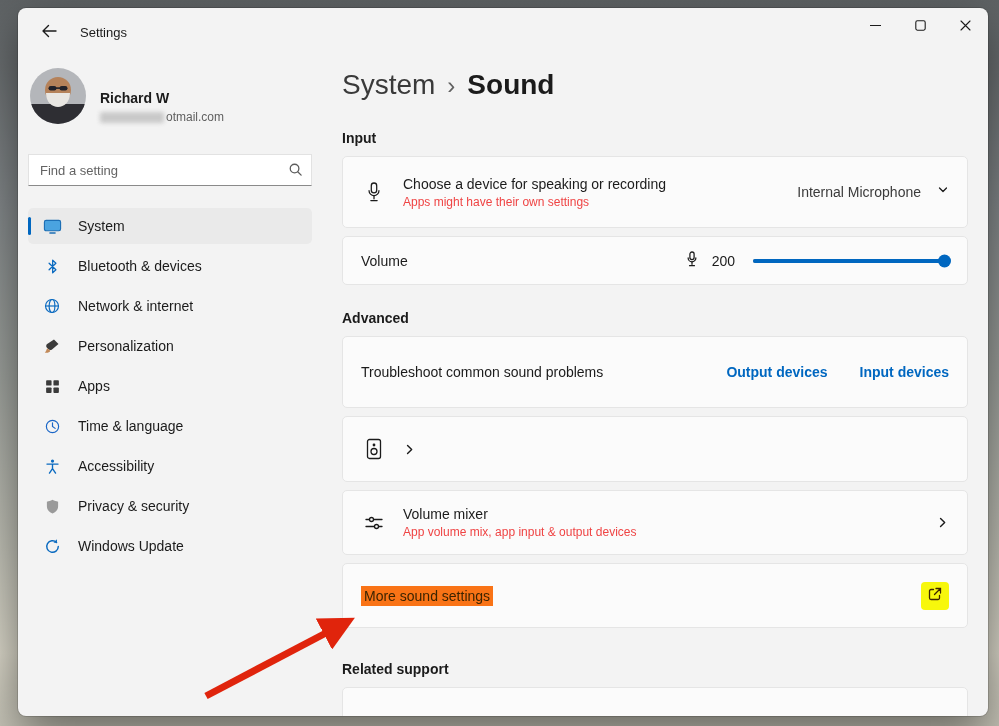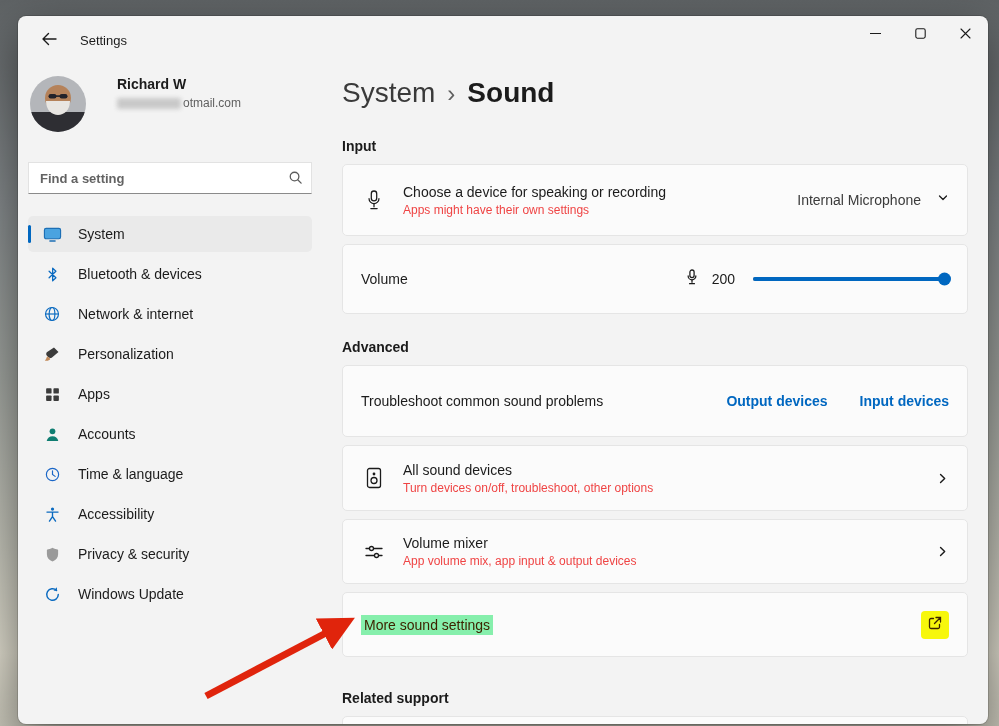--- a/index.html
+++ b/index.html
@@ -1,44 +1,44 @@
 <!DOCTYPE html>
 <html><head>
 <meta charset="utf-8">
 <style>
   *{margin:0;padding:0;box-sizing:border-box;font-family:"Liberation Sans","DejaVu Sans",sans-serif;}
   html,body{width:999px;height:726px;overflow:hidden;}
   body{position:relative;background:linear-gradient(180deg,#5f6365 0%,#83888a 28%,#9ea29d 52%,#c3c3b8 76%,#dcd9cb 90%,#c7c5b8 100%);}
 
-  .window{position:absolute;left:18px;top:16px;width:970px;height:708px;background:#f3f3f3;border-radius:8px;
+  .window{position:absolute;left:18px;top:8px;width:970px;height:708px;background:#f3f3f3;border-radius:8px;
           box-shadow:0 18px 48px rgba(0,0,0,.5),0 0 0 1px rgba(0,0,0,.14);overflow:hidden;display:flex;flex-direction:column;}
 
   
   .titlebar{flex:0 0 48px;display:flex;align-items:center;padding-left:16px;gap:16px;position:relative;}
   .back-button{width:30px;height:26px;display:flex;align-items:center;justify-content:center;background:transparent;border:none;border-radius:4px;cursor:pointer;}
   .app-title{font-size:13px;color:#1b1b1b;}
   .caption{position:absolute;top:0;right:0;display:flex;}
   .caption button{width:45px;height:34px;display:flex;align-items:center;justify-content:center;background:transparent;border:none;cursor:pointer;}
 
   
   .win-body{flex:1;display:flex;min-height:0;}
   .sidebar{flex:0 0 324px;width:324px;padding:10px 0 0 10px;}
   .content{flex:1;min-width:0;padding-right:20px;overflow:hidden;}
 
   
-  .profile{display:flex;align-items:flex-start;gap:31px;margin:2px 0 0 2px;}
+  .profile{display:flex;align-items:flex-end;gap:14px;margin:2px 0 0 2px;}
   .avatar{width:56px;height:56px;border-radius:50%;overflow:hidden;flex:0 0 56px;}
   .profile-name{font-size:14px;font-weight:700;color:#1b1b1b;}
   .profile-email{font-size:12px;color:#5f5f5f;margin-top:4px;display:flex;align-items:center;}
   .blur-chip{display:inline-block;width:64px;height:11px;background:#c9c9c9;border-radius:2px;filter:blur(2px);margin-right:2px;}
 
   
   .search-box{position:relative;width:284px;height:32px;margin-top:30px;}
   .search-box input{width:100%;height:100%;border:1px solid #e2e2e2;border-bottom:1px solid #8a8a8a;border-radius:0;background:#fff;
-                    padding:0 32px 0 11px;font-size:13px;color:#1b1b1b;outline:none;font-weight:bold;}
+                    padding:0 32px 0 11px;font-size:13px;color:#1b1b1b;outline:none;}
   .search-box input::placeholder{color:#636363;}
   .search-icon{position:absolute;right:9px;top:8px;}
 
   
   .nav{margin-top:22px;}
   .nav-item{position:relative;width:284px;height:36px;margin-bottom:4px;display:flex;align-items:center;gap:16px;
             padding-left:14px;border-radius:5px;font-size:14px;color:#1b1b1b;cursor:pointer;}
   .nav-item.selected{background:#eaeaea;}
   .nav-item.selected::before{content:"";position:absolute;left:0;top:9px;width:3px;height:18px;border-radius:3px;background:#0067c0;}
   .nav-ic{width:20px;display:flex;align-items:center;justify-content:center;flex:0 0 20px;}
@@ -47,41 +47,41 @@
   .breadcrumb{margin-top:10px;display:flex;align-items:baseline;gap:12px;line-height:38px;}
   .crumb-root{font-size:28px;color:#3a3a3a;cursor:pointer;}
   .crumb-sep{font-size:24px;color:#616161;}
   .crumb-current{font-size:28px;font-weight:700;color:#1b1b1b;}
 
   .section-label{font-size:14px;font-weight:700;color:#1b1b1b;margin:24px 0 8px;line-height:19px;}
   .section-label.related{margin-top:32px;}
 
   
   .card{background:#fbfbfb;border:1px solid #e5e5e5;border-radius:5px;display:flex;align-items:center;padding:0 18px;margin-bottom:8px;}
-  .card.h72{height:72px;} .card.h66{height:66px;} .card.h65{height:65px;} .card.h57{height:70px;} .card.partial{height:40px;margin-bottom:0;}
+  .card.h72{height:72px;} .card.h66{height:66px;} .card.h65{height:65px;} .card.h57{height:49px;} .card.partial{height:40px;margin-bottom:0;}
   .lead-icon{width:26px;margin-right:16px;display:flex;align-items:center;justify-content:center;flex:0 0 26px;}
   .titles{flex:1;min-width:0;}
   .card-title{font-size:14px;color:#1b1b1b;}
   .card-sub{font-size:12px;color:#ef4444;margin-top:3px;}
   .device-select{display:flex;align-items:flex-start;gap:16px;font-size:14px;color:#3a3a3a;cursor:pointer;}
   .chev{display:flex;align-items:center;}
 
   
   .vol-right{display:flex;align-items:center;gap:10px;}
   .vol-value{font-size:14px;color:#1b1b1b;min-width:26px;text-align:right;}
   .slider-track{position:relative;width:196px;height:4px;border-radius:2px;background:#8a8a8a;margin-left:8px;cursor:pointer;}
   .slider-fill{position:absolute;left:0;top:0;height:4px;border-radius:2px;background:#0067c0;}
   .slider-thumb{position:absolute;right:-2px;top:50%;transform:translateY(-50%);width:13px;height:13px;border-radius:50%;background:#0067c0;}
 
   
   .ts-links{display:flex;gap:32px;}
   .link{font-size:14px;font-weight:700;color:#0067c0;cursor:pointer;}
 
   
-  .hl-label{display:inline-block;background:#86efac;color:#3d2400;font-size:14px;padding:2px 3px;}
+  .hl-label{display:inline-block;background:#f97316;color:#3d2400;font-size:14px;padding:2px 3px;}
   .hl-iconbtn{width:28px;height:28px;border-radius:4px;background:#f7f70c;display:flex;align-items:center;justify-content:center;border:none;cursor:pointer;}
 
   .annotation{position:absolute;left:0;top:0;z-index:60;pointer-events:none;}
 </style>
 </head>
 <body>
 
 <div class="window">
 
   <div class="titlebar">
@@ -190,29 +190,20 @@
                 <rect x="11.1" y="2.5" width="6.4" height="6.4" rx="1" fill="#3b3b3b"></rect>
                 <rect x="2.5" y="11.1" width="6.4" height="6.4" rx="1" fill="#3b3b3b"></rect>
                 <rect x="11.1" y="11.1" width="6.4" height="6.4" rx="1" fill="#3b3b3b"></rect>
               </svg>
           </span>
           <span>Apps</span>
         </div>
         <div class="nav-item">
           <span class="nav-ic">
             <svg width="17" height="17" viewBox="0 0 20 20">
-                <circle cx="10" cy="6.2" r="3.4" fill="#0f7d71"></circle>
-                <path d="M3.2 17.5c.6-3.6 3.4-5.5 6.8-5.5s6.2 1.9 6.8 5.5z" fill="#0f7d71"></path>
-              </svg>
-          </span>
-          <span>Accounts</span>
-        </div>
-        <div class="nav-item">
-          <span class="nav-ic">
-            <svg width="17" height="17" viewBox="0 0 20 20">
                 <circle cx="10" cy="10" r="7.2" stroke="#1a66c7" stroke-width="1.4" fill="none"></circle>
                 <path d="M10 5.6V10l3.1 2.2" stroke="#1a66c7" stroke-width="1.4" fill="none" stroke-linecap="round"></path>
               </svg>
           </span>
           <span>Time &amp; language</span>
         </div>
         <div class="nav-item">
           <span class="nav-ic">
             <svg width="17" height="17" viewBox="0 0 20 20">
                 <circle cx="10" cy="3.6" r="1.9" fill="#0a6ac0"></circle>
@@ -306,24 +297,20 @@
       </div>
 
       <div class="card h66">
         <span class="lead-icon">
           <svg width="16" height="22" viewBox="0 0 16 22">
               <rect x="1.5" y="1.5" width="13" height="19" rx="2" stroke="#1b1b1b" stroke-width="1.3" fill="none"></rect>
               <circle cx="8" cy="7" r="1.4" fill="#1b1b1b"></circle>
               <circle cx="8" cy="13.5" r="3" stroke="#1b1b1b" stroke-width="1.3" fill="none"></circle>
             </svg>
         </span>
-        <div class="titles">
-          <div class="card-title">All sound devices</div>
-          <div class="card-sub">Turn devices on/off, troubleshoot, other options</div>
-        </div>
         <span class="chev">
           <svg width="13" height="13" viewBox="0 0 12 12">
               <path d="M4.2 2.2 8 6l-3.8 3.8" stroke="#1b1b1b" stroke-width="1.3" fill="none" stroke-linecap="round" stroke-linejoin="round"></path>
             </svg>
         </span>
       </div>
 
       <div class="card h65">
         <span class="lead-icon">
           <svg width="20" height="20" viewBox="0 0 20 20">

